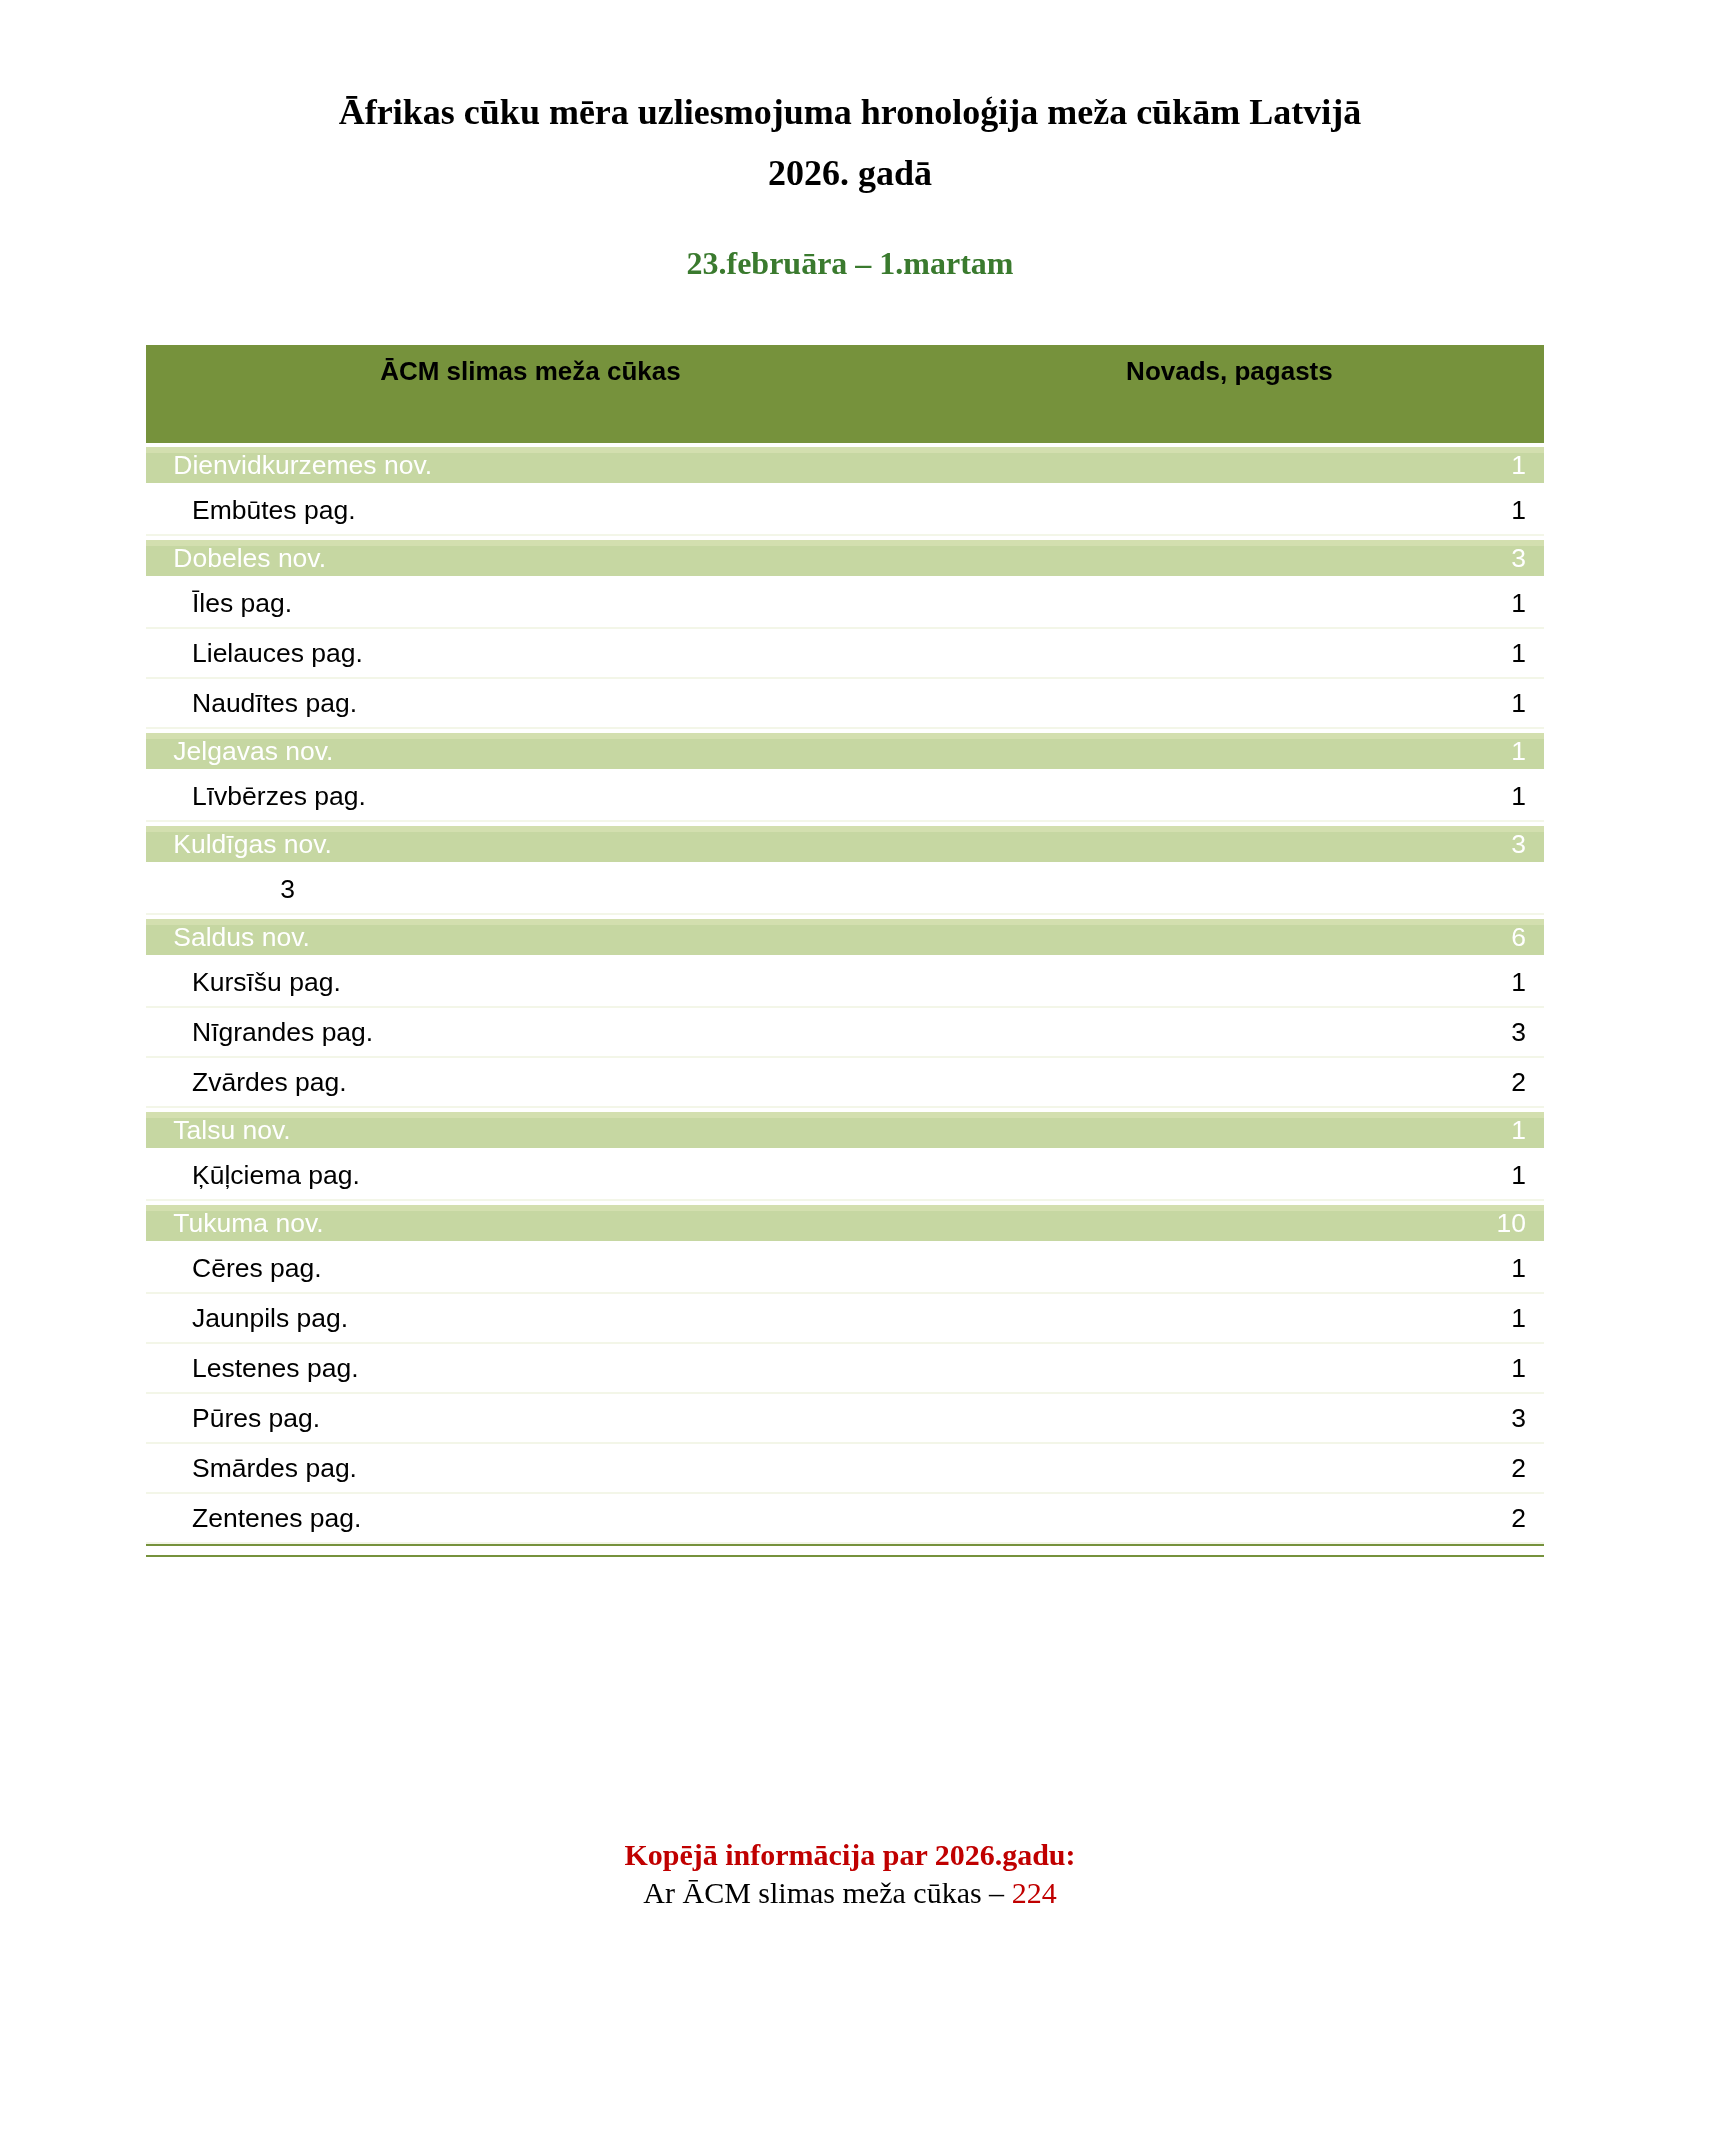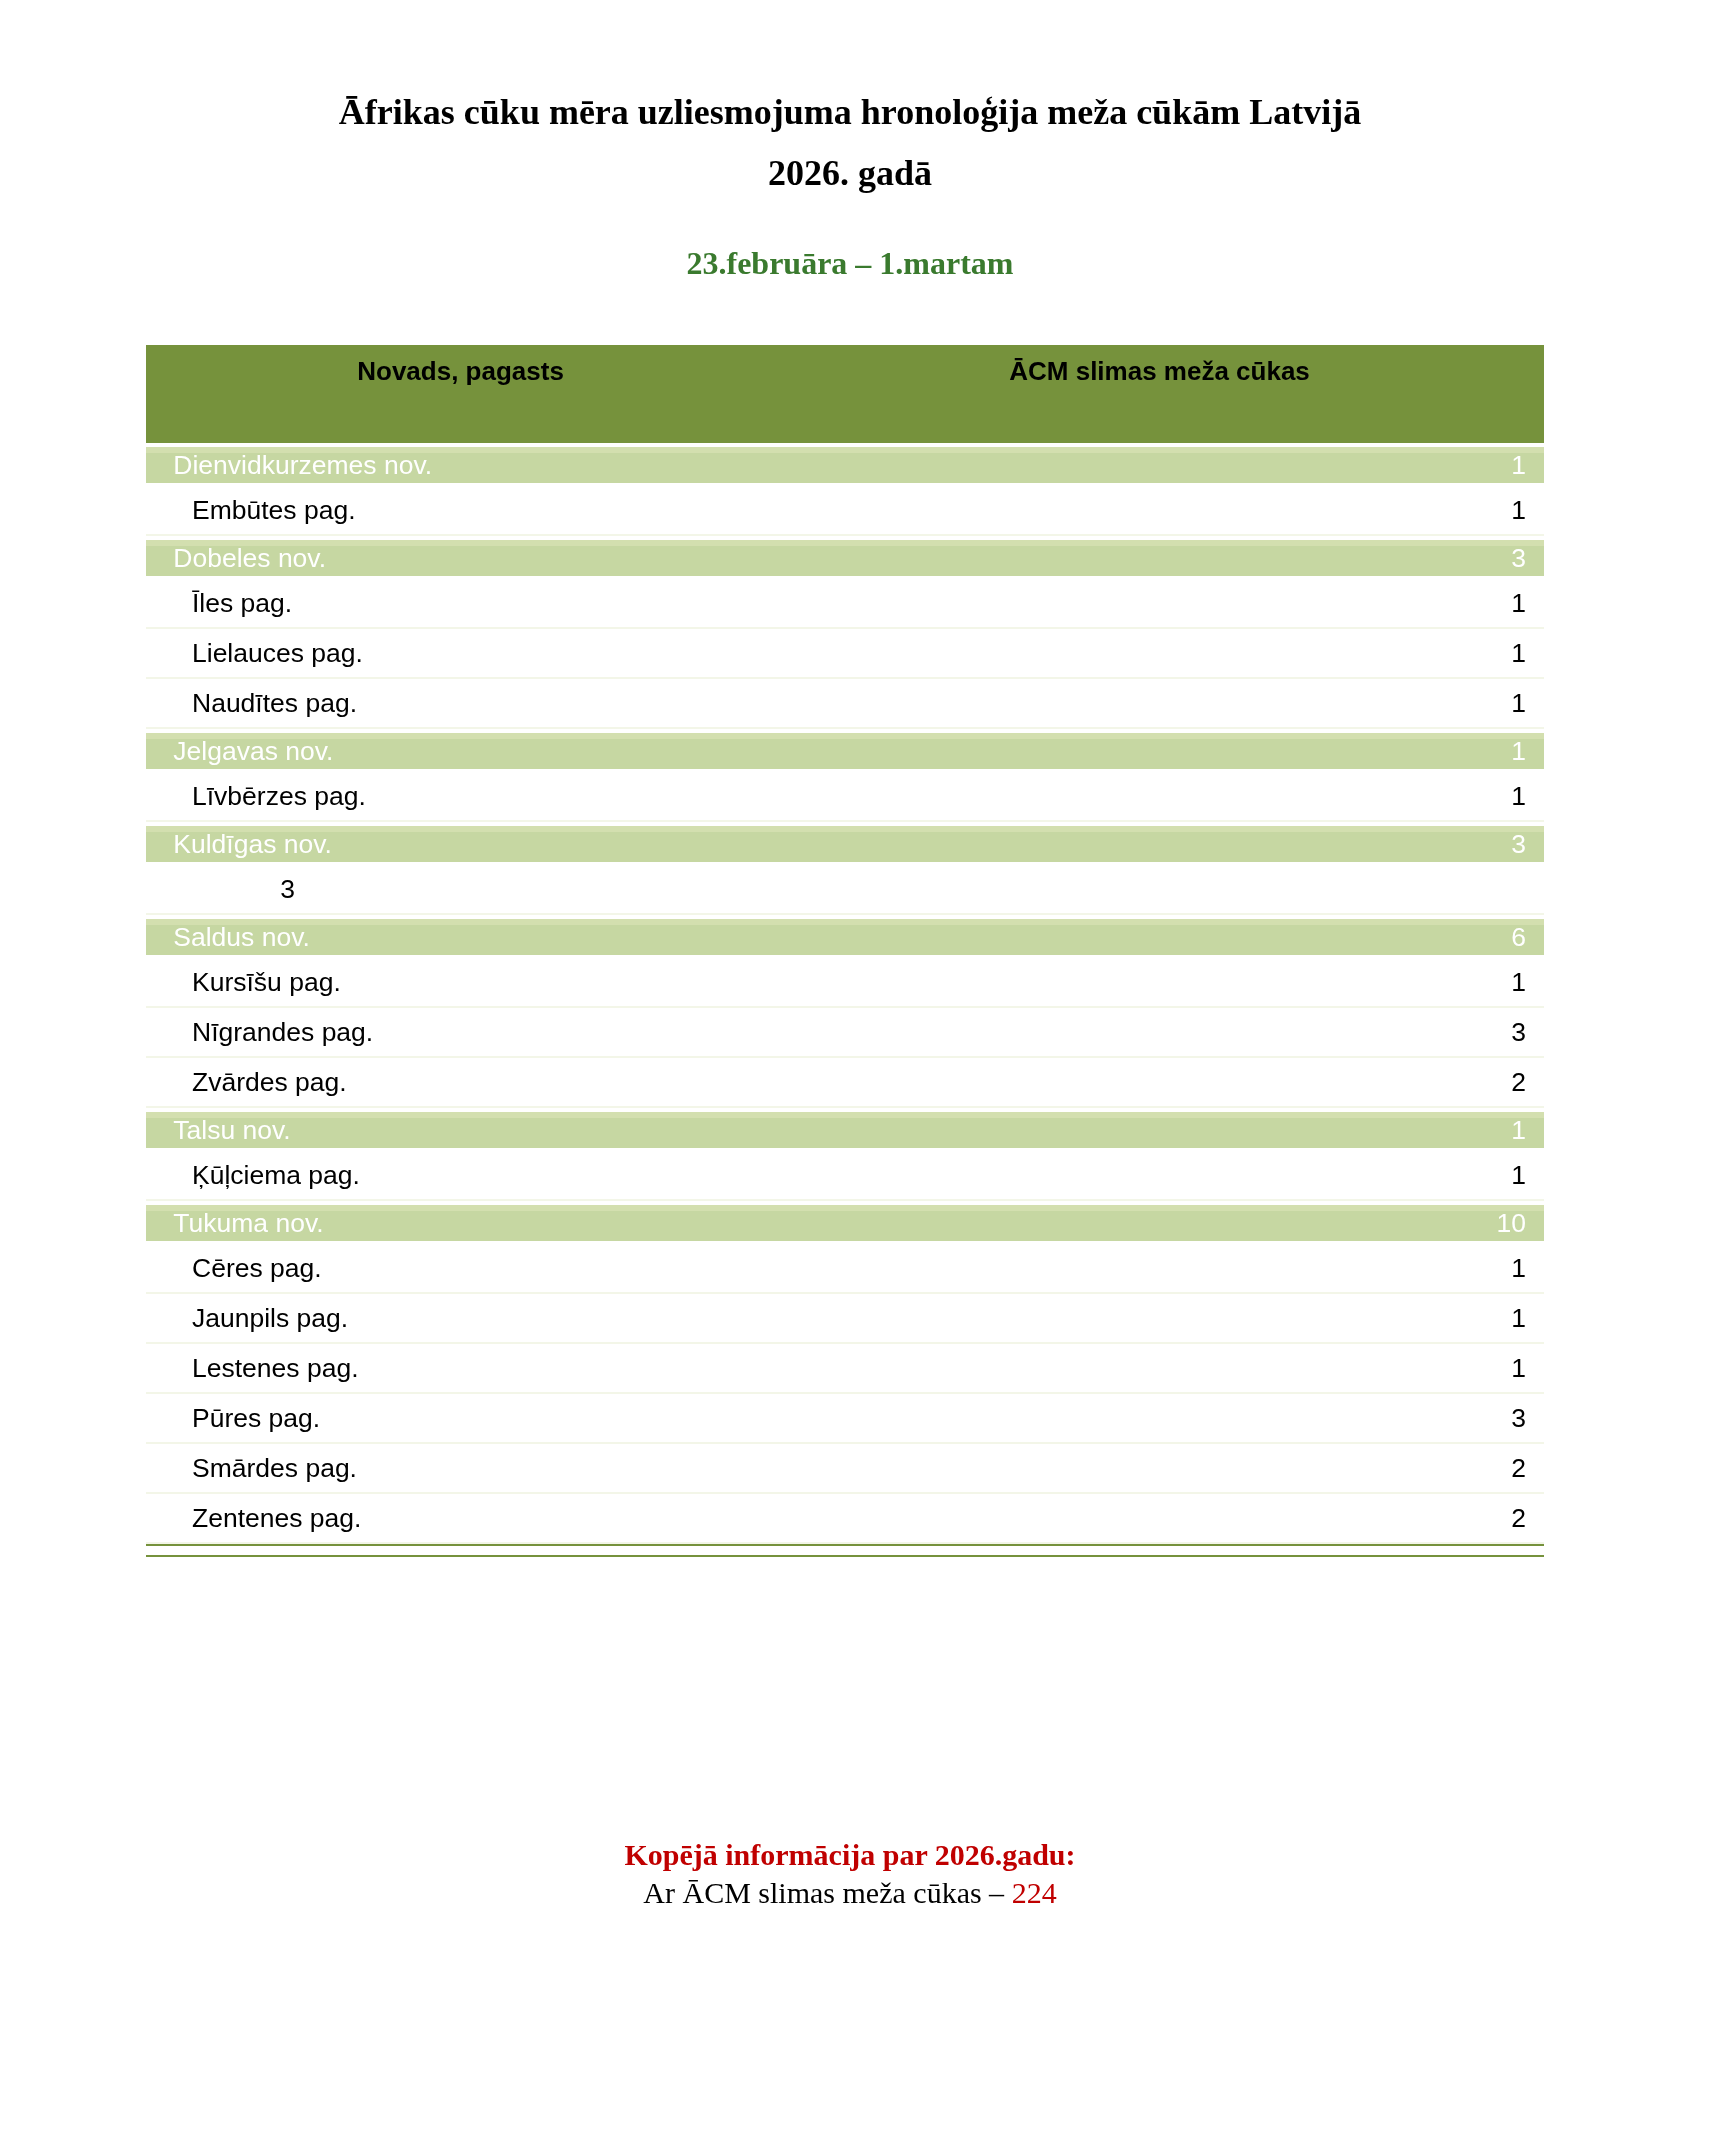--- a/index.html
+++ b/index.html
@@ -121,22 +121,22 @@
 
   <div class="title">
     <div>Āfrikas cūku mēra uzliesmojuma hronoloģija meža cūkām Latvijā</div>
     <div>2026. gadā</div>
   </div>
 
   <div class="subtitle">23.februāra – 1.martam</div>
 
   <div class="acm-table">
     <div class="thead">
+      <div class="th th-right">ĀCM slimas meža cūkas</div>
       <div class="th th-left">Novads, pagasts</div>
-      <div class="th th-right">ĀCM slimas meža cūkas</div>
     </div>
     <div class="tbody" id="tbody">
         <div class="row district">
           <div class="name">Dienvidkurzemes nov.</div>
           <div class="val">1</div>
         </div>
         <div class="row parish">
           <div class="name">Embūtes pag.</div>
           <div class="val">1</div>
         </div>

